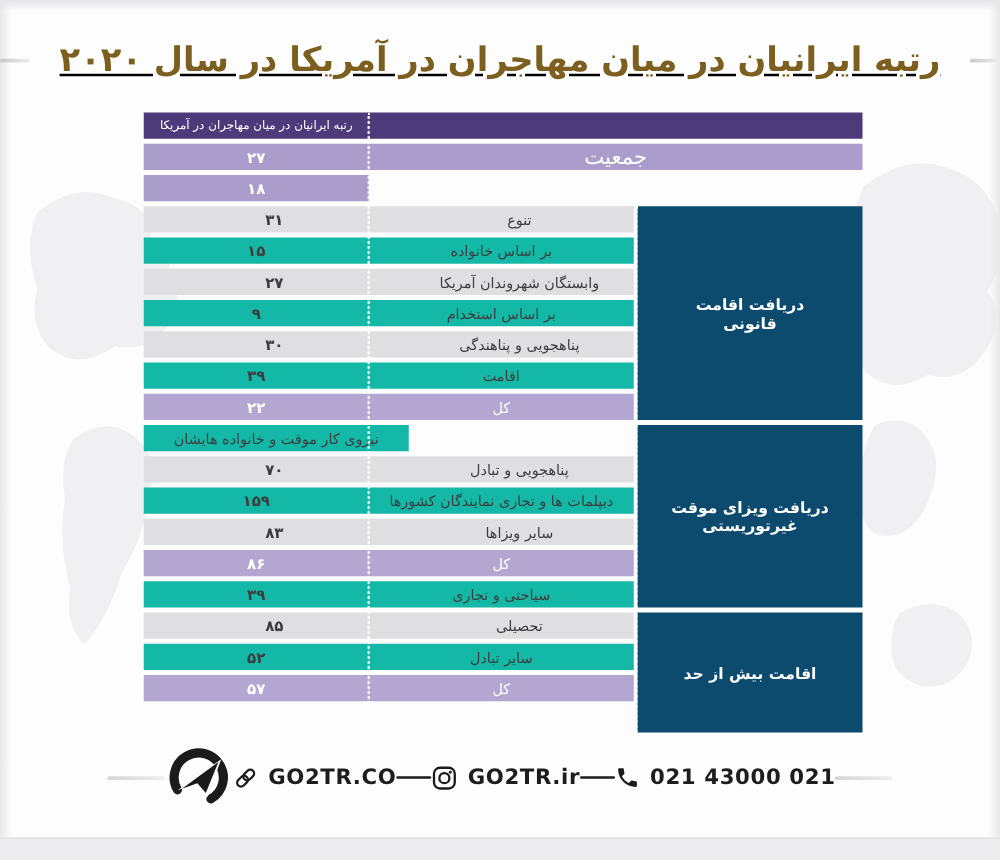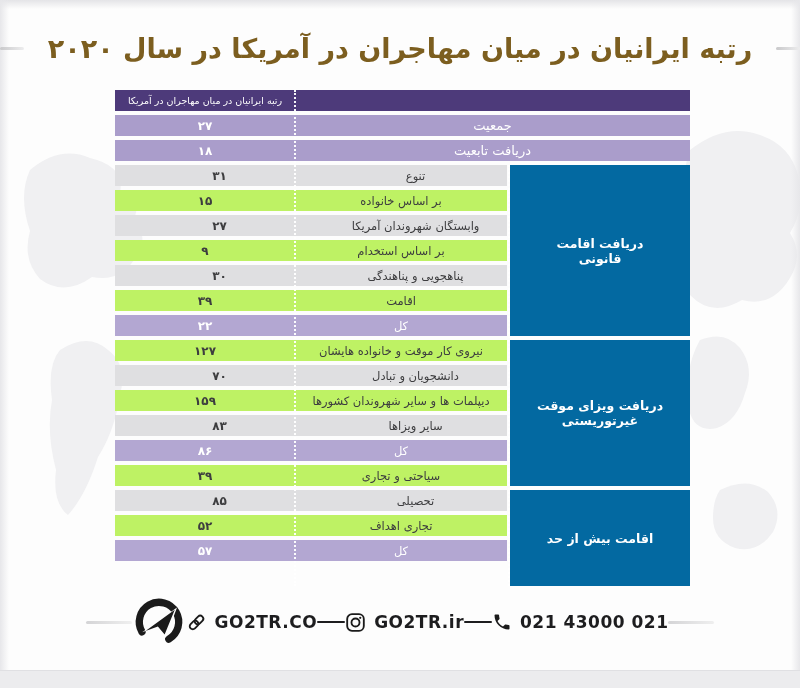--- a/index.html
+++ b/index.html
@@ -14,41 +14,41 @@
   .edge-left{position:absolute;top:0;bottom:0;left:0;width:9px;
     background:linear-gradient(90deg,#e7e7ea,rgba(255,255,255,0));}
   .edge-right{position:absolute;top:0;bottom:0;right:0;width:9px;
     background:linear-gradient(-90deg,#e7e7ea,rgba(255,255,255,0));}
   .edge-bottom{position:absolute;bottom:0;left:0;right:0;height:17px;
     background:#ececee;border-top:1px solid #e0e0e3;}
   .watermark{position:absolute;inset:0;pointer-events:none;}
 
   
   .title-row{position:absolute;top:24px;left:0;width:100%;height:48px;
-    display:flex;align-items:center;justify-content:center;gap:24px;}
+    display:flex;align-items:center;justify-content:center;gap:24px;text-decoration:underline;}
   .title-line{width:62px;height:3px;border-radius:2px;
     background:linear-gradient(90deg,#c9c9cb,#ededee);}
   h1.title{margin:0;font-size:27px;font-weight:bold;color:#7c5e1f;
     letter-spacing:0;white-space:nowrap;}
 
   
   .tbl{position:absolute;left:115px;top:90px;width:575px;height:496px;direction:ltr;}
   .row{display:flex;height:21px;margin-bottom:4px;}
   .cell{display:flex;align-items:center;justify-content:center;
     text-align:center;direction:rtl;box-sizing:border-box;}
   .rankc{width:180px;font-size:12px;font-weight:bold;}
-  .widec{width:395px;font-size:13px;}
+  .widec{width:395px;font-size:17px;}
   .catc{width:212px;font-size:11.5px;}
   .hdr{background:#4d3a7a;color:#fff;}
   .hdr.rankc{font-size:9.5px;font-weight:normal;white-space:nowrap;}
   .sum{background:#aa9dcb;color:#fff;}
   .tot{background:#b3a7d2;color:#fff;}
   .g-light{background:#dfdfe1;color:#3d3d3f;padding-left:29px;}
-  .g-dark{background:#bef264;color:#3d3d3f;}
-  .gblock{position:absolute;left:395px;width:180px;background:#0369a1;color:#fff;
+  .g-dark{background:#14b8a6;color:#3d3d3f;}
+  .gblock{position:absolute;left:395px;width:180px;background:#0c4a6e;color:#fff;
     display:flex;align-items:center;justify-content:center;text-align:center;
     font-size:12.5px;font-weight:bold;padding:0 26px;box-sizing:border-box;direction:rtl;}
   .dotline{position:absolute;width:0;border-left:2px dotted rgba(255,255,255,.95);}
   .dot-a{left:179px;top:0;height:496px;}
   .dot-b{left:393px;top:75px;height:421px;}
 
   
   .footer{position:absolute;top:596px;left:0;width:100%;height:52px;
     display:flex;align-items:center;justify-content:center;color:#1d1d1f;}
   .f-gray-line{width:46px;height:3px;border-radius:2px;
@@ -87,21 +87,20 @@
     <div class="row">
       <div class="cell rankc hdr">رتبه ایرانیان در میان مهاجران در آمریکا</div>
       <div class="cell widec hdr"></div>
     </div>
     <div class="row">
       <div class="cell rankc sum">۲۷</div>
       <div class="cell widec sum">جمعیت</div>
     </div>
     <div class="row">
       <div class="cell rankc sum">۱۸</div>
-      <div class="cell widec sum">دریافت تابعیت</div>
     </div>
     <div class="row">
       <div class="cell rankc g-light">۳۱</div>
       <div class="cell catc g-light">تنوع</div>
     </div>
     <div class="row">
       <div class="cell rankc g-dark">۱۵</div>
       <div class="cell catc g-dark">بر اساس خانواده</div>
     </div>
     <div class="row">
@@ -119,51 +118,50 @@
     <div class="row">
       <div class="cell rankc g-dark">۳۹</div>
       <div class="cell catc g-dark">اقامت</div>
     </div>
     <div class="row">
       <div class="cell rankc tot">۲۲</div>
       <div class="cell catc tot">کل</div>
     </div>
     <div class="gblock" style="top: 75px; height: 171px;">دریافت اقامت قانونی</div>
     <div class="row">
-      <div class="cell rankc g-dark">۱۲۷</div>
       <div class="cell catc g-dark">نیروی کار موقت و خانواده هایشان</div>
     </div>
     <div class="row">
       <div class="cell rankc g-light">۷۰</div>
-      <div class="cell catc g-light">دانشجویان و تبادل</div>
+      <div class="cell catc g-light">پناهجویی و تبادل</div>
     </div>
     <div class="row">
       <div class="cell rankc g-dark">۱۵۹</div>
-      <div class="cell catc g-dark">دیپلمات ها و سایر شهروندان کشورها</div>
+      <div class="cell catc g-dark">دیپلمات ها و تجاری نمایندگان کشورها</div>
     </div>
     <div class="row">
       <div class="cell rankc g-light">۸۳</div>
       <div class="cell catc g-light">سایر ویزاها</div>
     </div>
     <div class="row">
       <div class="cell rankc tot">۸۶</div>
       <div class="cell catc tot">کل</div>
     </div>
     <div class="gblock" style="top: 250px; height: 146px;">دریافت ویزای موقت غیرتوریستی</div>
     <div class="row">
       <div class="cell rankc g-dark">۳۹</div>
       <div class="cell catc g-dark">سیاحتی و تجاری</div>
     </div>
     <div class="row">
       <div class="cell rankc g-light">۸۵</div>
       <div class="cell catc g-light">تحصیلی</div>
     </div>
     <div class="row">
       <div class="cell rankc g-dark">۵۲</div>
-      <div class="cell catc g-dark">تجاری اهداف</div>
+      <div class="cell catc g-dark">سایر تبادل</div>
     </div>
     <div class="row">
       <div class="cell rankc tot">۵۷</div>
       <div class="cell catc tot">کل</div>
     </div>
     <div class="gblock" style="top: 400px; height: 96px;">اقامت بیش از حد</div>
     <div class="dotline dot-a"></div>
     <div class="dotline dot-b"></div>
   </div>
 

